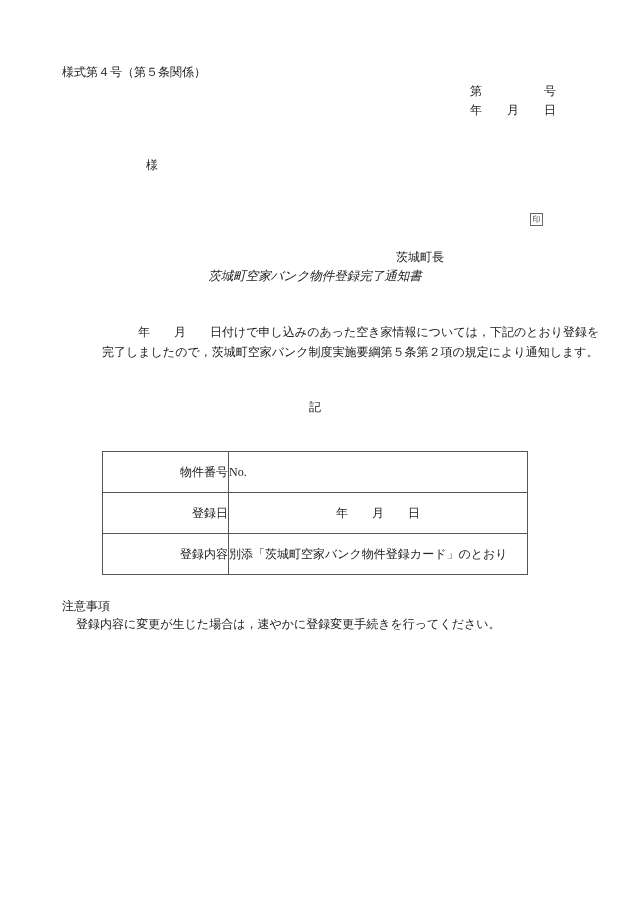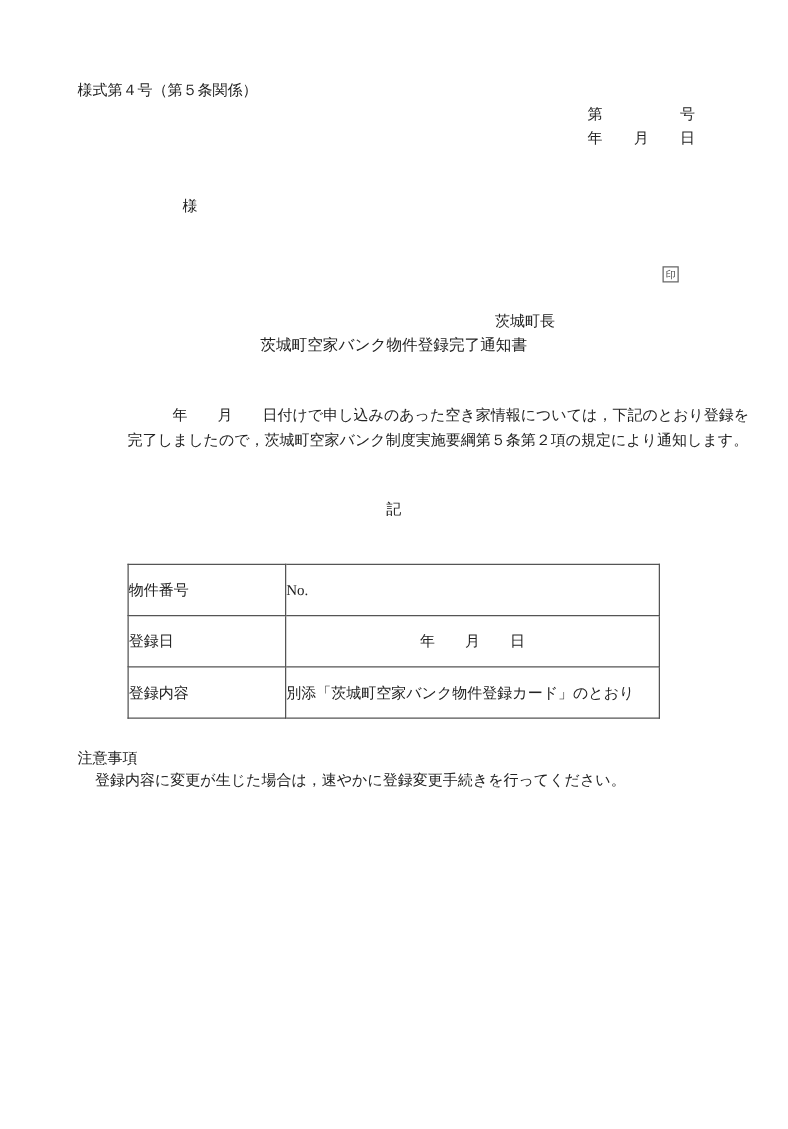--- a/index.html
+++ b/index.html
@@ -25,42 +25,42 @@
     .issuer { left: 396px; top: 213px; font-size: 12px; margin-top: 36px; }
     .seal {
       left: 530px; top: 213px;
       width: 11px; height: 11px;
       border: 1px solid #666;
       font-size: 8px;
       line-height: 11px;
       text-align: center;
       color: #444;
     }
-    .title { left: 0; width: 630px; top: 268px; text-align: center; font-size: 12.5px; }
+    .title { left: 0; width: 630px; top: 268px; text-align: center; font-size: 12.5px; font-style: italic; }
     .body-text {
       left: 62px; top: 322px; width: 520px;
       white-space: normal;
       font-size: 12px;
       line-height: 20px;
     }
     .body-line { display: block; white-space: nowrap; margin-left: 40px; }
     .ki { left: 0; width: 630px; top: 399px; text-align: center; font-size: 12px; }
     table.detail {
       position: absolute;
       left: 102px; top: 451px;
       width: 426px;
       border-collapse: collapse;
       font-size: 12px;
     }
     table.detail td {
       border: 1px solid #555;
       height: 40px;
       padding: 0;
     }
-    td.label-cell { width: 125px; text-align: left; }
+    td.label-cell { width: 125px; text-align: right; }
     td.value-cell { padding-left: 0; }
     .no-value { padding-left: 40px; font-family: "Liberation Serif", serif; }
     .date-value { text-align: center; margin-left: 38px; }
     .contents-value { padding-left: 4px; }
     .notes-heading { left: 62px; top: 598px; font-size: 12px; font-family: Liberation Mono, monospace; }
     .notes-text { left: 76px; top: 616px; font-size: 12px; }
     .gap { display: inline-block; }
   </style>
 </head>
 <body>

